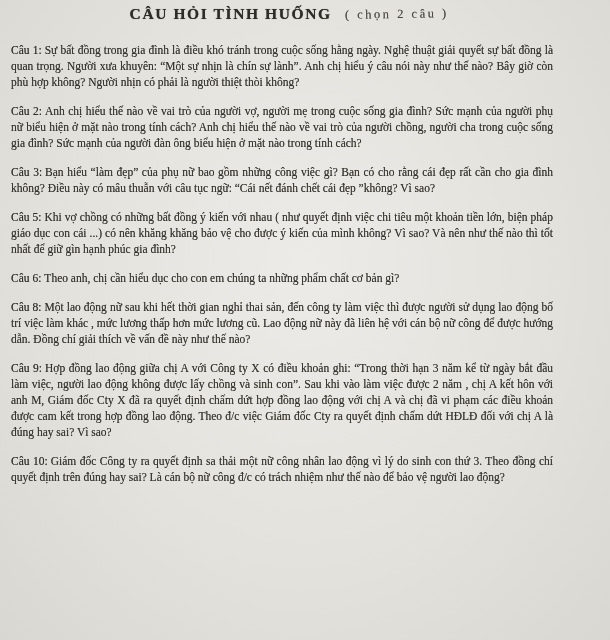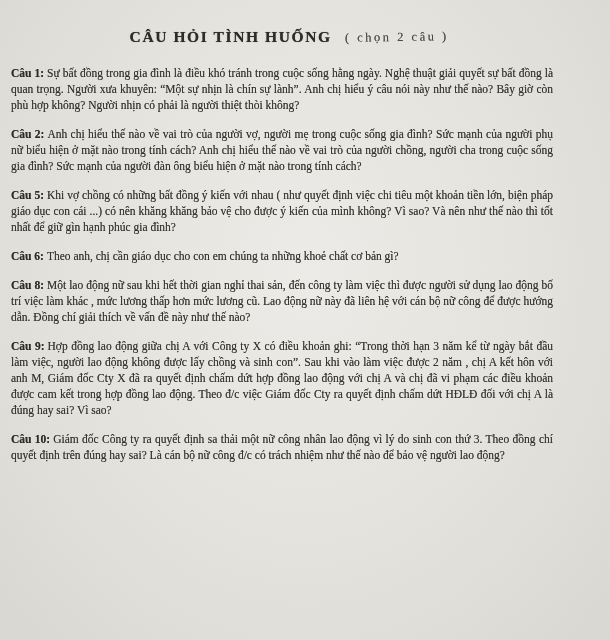--- a/index.html
+++ b/index.html
@@ -6,21 +6,21 @@
   html, body { width: 610px; height: 640px; }
   body {
     font-family: "Liberation Serif", "DejaVu Serif", serif;
     background: radial-gradient(ellipse at 50% 42%, #edebe7 0%, #e4e2dd 55%, #d9d7d1 100%);
     color: #36342f;
     overflow: hidden;
   }
   .page {
     width: 562px;
     height: 640px;
-    padding: 24px 9px 0 11px;
+    padding: 1px 9px 0 11px;
   }
   .doc-title-row {
     text-align: center;
     margin: 4px 0 19px 14px;
     white-space: nowrap;
   }
   .doc-title {
     display: inline-block;
     font-weight: bold;
     font-size: 15.5px;
@@ -38,21 +38,21 @@
     text-shadow: 0 0 0.6px rgba(60,58,52,0.55);
   }
   .q {
     font-size: 11.5px;
     line-height: 16px;
     text-align: justify;
     margin-bottom: 13px;
     text-shadow: 0 0 0.55px rgba(48,45,40,0.6);
   }
   .q .lbl {
-    font-weight: bold;
+    font-weight: normal;
     color: #2e2c27;
     margin-right: 3px;
   }
   .q:last-child { margin-bottom: 4px; }
 </style>
 </head>
 <body>
 
 <div class="page">
 
@@ -62,28 +62,31 @@
   </div>
 
   <p class="q">
     <span class="lbl">Câu 1:</span><span>Sự bất đồng trong gia đình là điều khó tránh trong cuộc sống hằng ngày. Nghệ thuật giải quyết sự bất đồng là quan trọng. Người xưa khuyên: “Một sự nhịn là chín sự lành”. Anh chị hiểu ý câu nói này như thế nào? Bây giờ còn phù hợp không? Người nhịn có phải là người thiệt thòi không?</span>
   </p>
 
   <p class="q">
     <span class="lbl">Câu 2:</span><span>Anh chị hiểu thế nào về vai trò của người vợ, người mẹ trong cuộc sống gia đình? Sức mạnh của người phụ nữ biểu hiện ở mặt nào trong tính cách? Anh chị hiểu thế nào về vai trò của người chồng, người cha trong cuộc sống gia đình? Sức mạnh của người đàn ông biểu hiện ở mặt nào trong tính cách?</span>
   </p>
 
+  <p class="q">
+    <span class="lbl">Câu 3:</span><span>Bạn hiểu “làm đẹp” của phụ nữ bao gồm những công việc gì? Bạn có cho rằng cái đẹp rất cần cho gia đình không? Điều này có mâu thuẫn với câu tục ngữ: “Cái nết đánh chết cái đẹp ”không? Vì sao?</span>
+  </p>
 
 
   <p class="q">
     <span class="lbl">Câu 5:</span><span>Khi vợ chồng có những bất đồng ý kiến với nhau ( như quyết định việc chi tiêu một khoản tiền lớn, biện pháp giáo dục con cái ...) có nên khăng khăng bảo vệ cho được ý kiến của mình không? Vì sao? Và nên như thế nào thì tốt nhất để giữ gìn hạnh phúc gia đình?</span>
   </p>
 
   <p class="q">
-    <span class="lbl">Câu 6:</span><span>Theo anh, chị cần giáo dục cho con em chúng ta những khoẻ chất cơ bản gì?</span>
+    <span class="lbl">Câu 6:</span><span>Theo anh, chị cần hiểu dục cho con em chúng ta những phẩm chất cơ bản gì?</span>
   </p>
 
 
   <p class="q">
     <span class="lbl">Câu 8:</span><span>Một lao động nữ sau khi hết thời gian nghỉ thai sản, đến công ty làm việc thì được người sử dụng lao động bố trí việc làm khác , mức lương thấp hơn mức lương cũ. Lao động nữ này đã liên hệ với cán bộ nữ công để được hướng dẫn. Đồng chí giải thích về vấn đề này như thế nào?</span>
   </p>
 
   <p class="q">
     <span class="lbl">Câu 9:</span><span>Hợp đồng lao động giữa chị A với Công ty X có điều khoản ghi: “Trong thời hạn 3 năm kể từ ngày bắt đầu làm việc, người lao động không được lấy chồng và sinh con”. Sau khi vào làm việc được 2 năm , chị A kết hôn với anh M, Giám đốc Cty X đã ra quyết định chấm dứt hợp đồng lao động với chị A và chị đã vi phạm các điều khoản được cam kết trong hợp đồng lao động. Theo đ/c việc Giám đốc Cty ra quyết định chấm dứt HĐLĐ đối với chị A là đúng hay sai? Vì sao?</span>
   </p>

